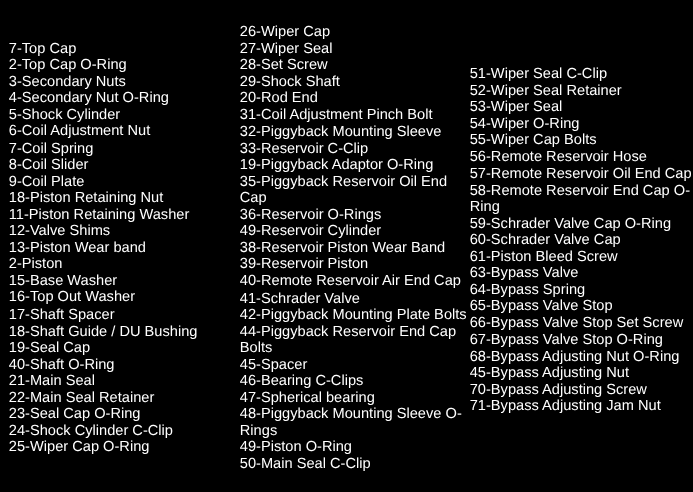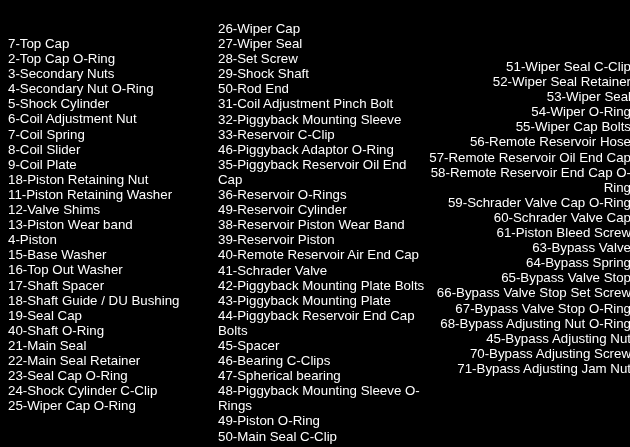--- a/index.html
+++ b/index.html
@@ -33,21 +33,20 @@
   }
   .col-2 {
     left: 218px;
     top: 21px;
     width: 210px;
   }
   .col-3 {
     left: 427px;
     top: 59px;
     width: 204px;
-    text-align: right;
   }
   .part-item {
     white-space: normal;
     word-spacing: normal;
   }
 </style>
 </head>
 <body>
 
 <div class="page">
@@ -58,52 +57,51 @@
       <div class="part-item">4-Secondary Nut O-Ring</div>
       <div class="part-item">5-Shock Cylinder</div>
       <div class="part-item">6-Coil Adjustment Nut</div>
       <div class="part-item">7-Coil Spring</div>
       <div class="part-item">8-Coil Slider</div>
       <div class="part-item">9-Coil Plate</div>
       <div class="part-item">18-Piston Retaining Nut</div>
       <div class="part-item">11-Piston Retaining Washer</div>
       <div class="part-item">12-Valve Shims</div>
       <div class="part-item">13-Piston Wear band</div>
-      <div class="part-item">4-Piston</div>
+      <div class="part-item">2-Piston</div>
       <div class="part-item">15-Base Washer</div>
       <div class="part-item">16-Top Out Washer</div>
       <div class="part-item">17-Shaft Spacer</div>
       <div class="part-item">18-Shaft Guide / DU Bushing</div>
       <div class="part-item">19-Seal Cap</div>
       <div class="part-item">40-Shaft O-Ring</div>
       <div class="part-item">21-Main Seal</div>
       <div class="part-item">22-Main Seal Retainer</div>
       <div class="part-item">23-Seal Cap O-Ring</div>
       <div class="part-item">24-Shock Cylinder C-Clip</div>
       <div class="part-item">25-Wiper Cap O-Ring</div>
     </div>
   <div class="parts-column col-2">
       <div class="part-item">26-Wiper Cap</div>
       <div class="part-item">27-Wiper Seal</div>
       <div class="part-item">28-Set Screw</div>
       <div class="part-item">29-Shock Shaft</div>
-      <div class="part-item">50-Rod End</div>
+      <div class="part-item">20-Rod End</div>
       <div class="part-item">31-Coil Adjustment Pinch Bolt</div>
       <div class="part-item">32-Piggyback Mounting Sleeve</div>
       <div class="part-item">33-Reservoir C-Clip</div>
-      <div class="part-item">46-Piggyback Adaptor O-Ring</div>
+      <div class="part-item">19-Piggyback Adaptor O-Ring</div>
       <div class="part-item">35-Piggyback Reservoir Oil End Cap</div>
       <div class="part-item">36-Reservoir O-Rings</div>
       <div class="part-item">49-Reservoir Cylinder</div>
       <div class="part-item">38-Reservoir Piston Wear Band</div>
       <div class="part-item">39-Reservoir Piston</div>
       <div class="part-item">40-Remote Reservoir Air End Cap</div>
       <div class="part-item">41-Schrader Valve</div>
       <div class="part-item">42-Piggyback Mounting Plate Bolts</div>
-      <div class="part-item">43-Piggyback Mounting Plate</div>
       <div class="part-item">44-Piggyback Reservoir End Cap Bolts</div>
       <div class="part-item">45-Spacer</div>
       <div class="part-item">46-Bearing C-Clips</div>
       <div class="part-item">47-Spherical bearing</div>
       <div class="part-item">48-Piggyback Mounting Sleeve O-Rings</div>
       <div class="part-item">49-Piston O-Ring</div>
       <div class="part-item">50-Main Seal C-Clip</div>
     </div>
   <div class="parts-column col-3">
       <div class="part-item">51-Wiper Seal C-Clip</div>

